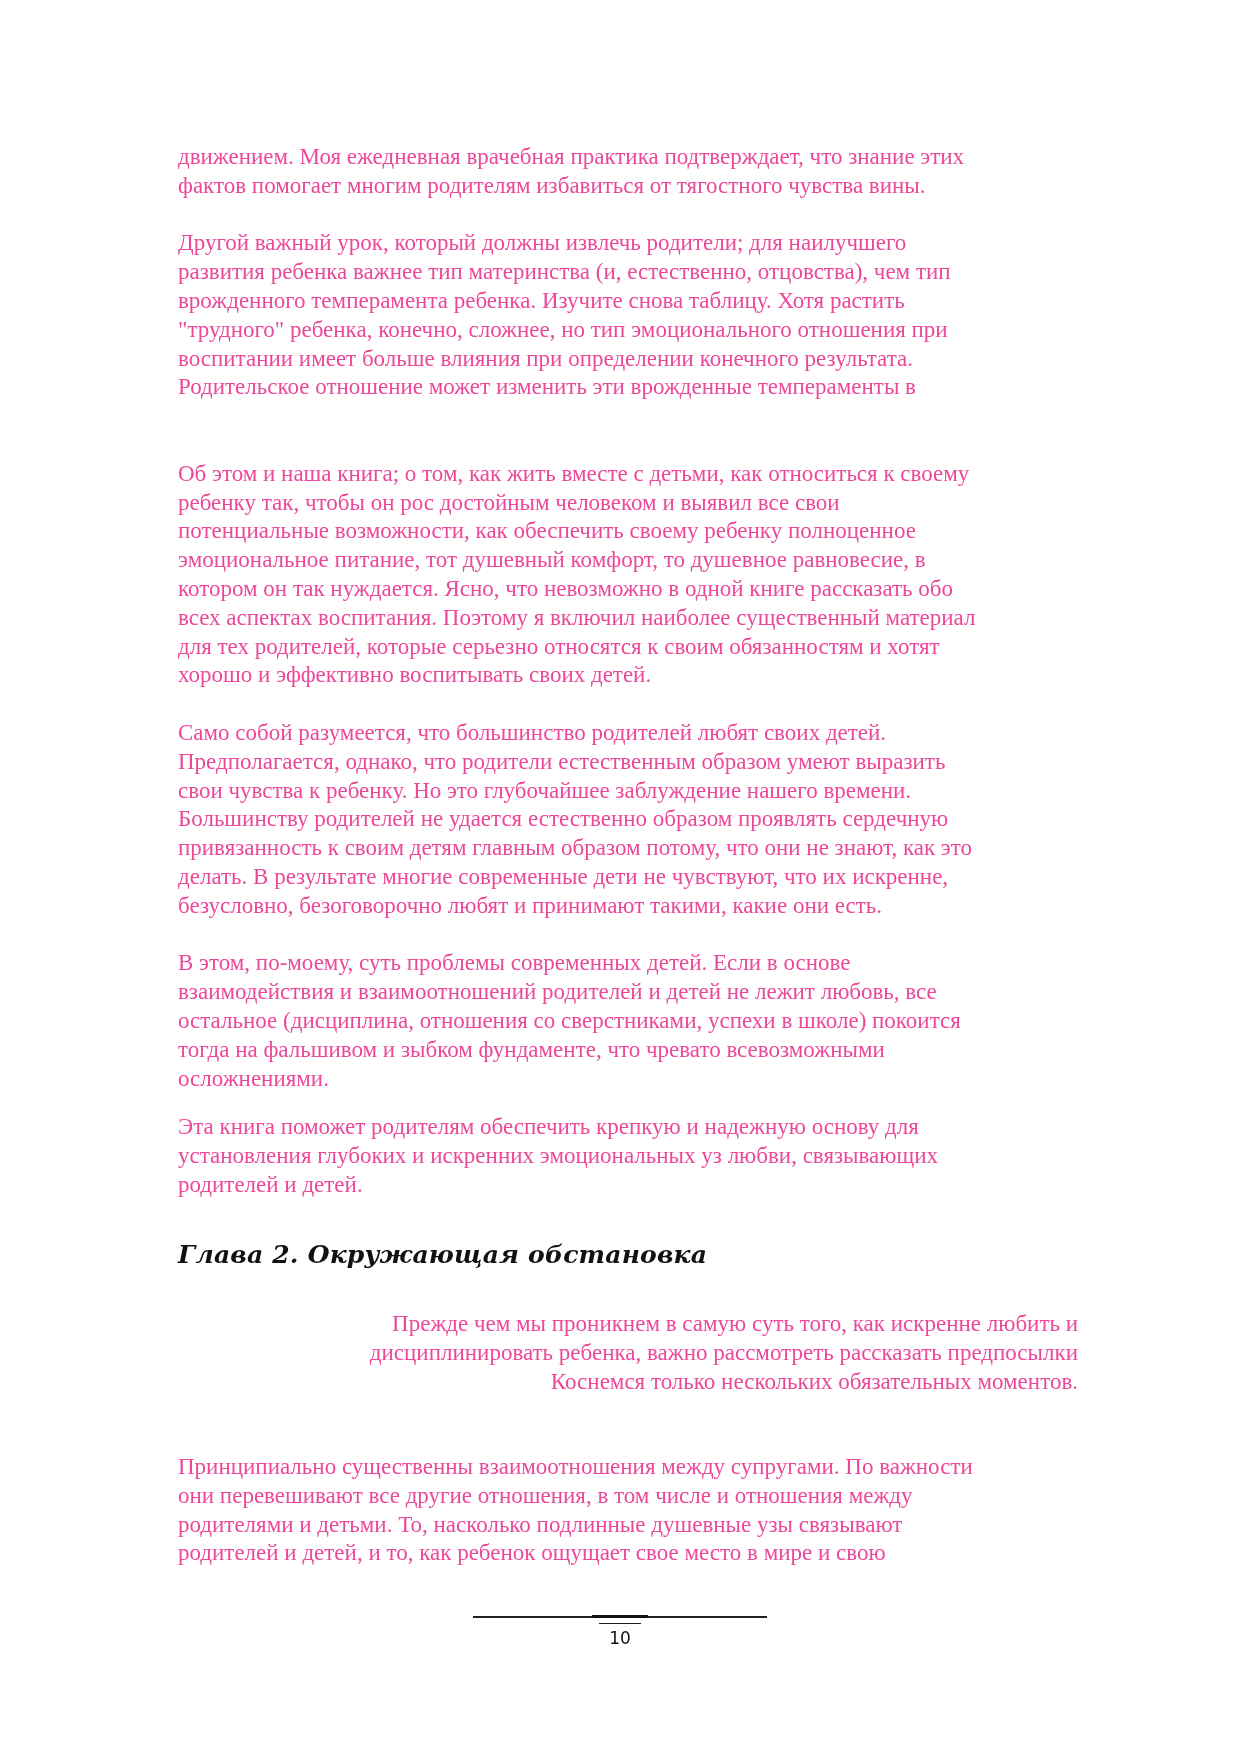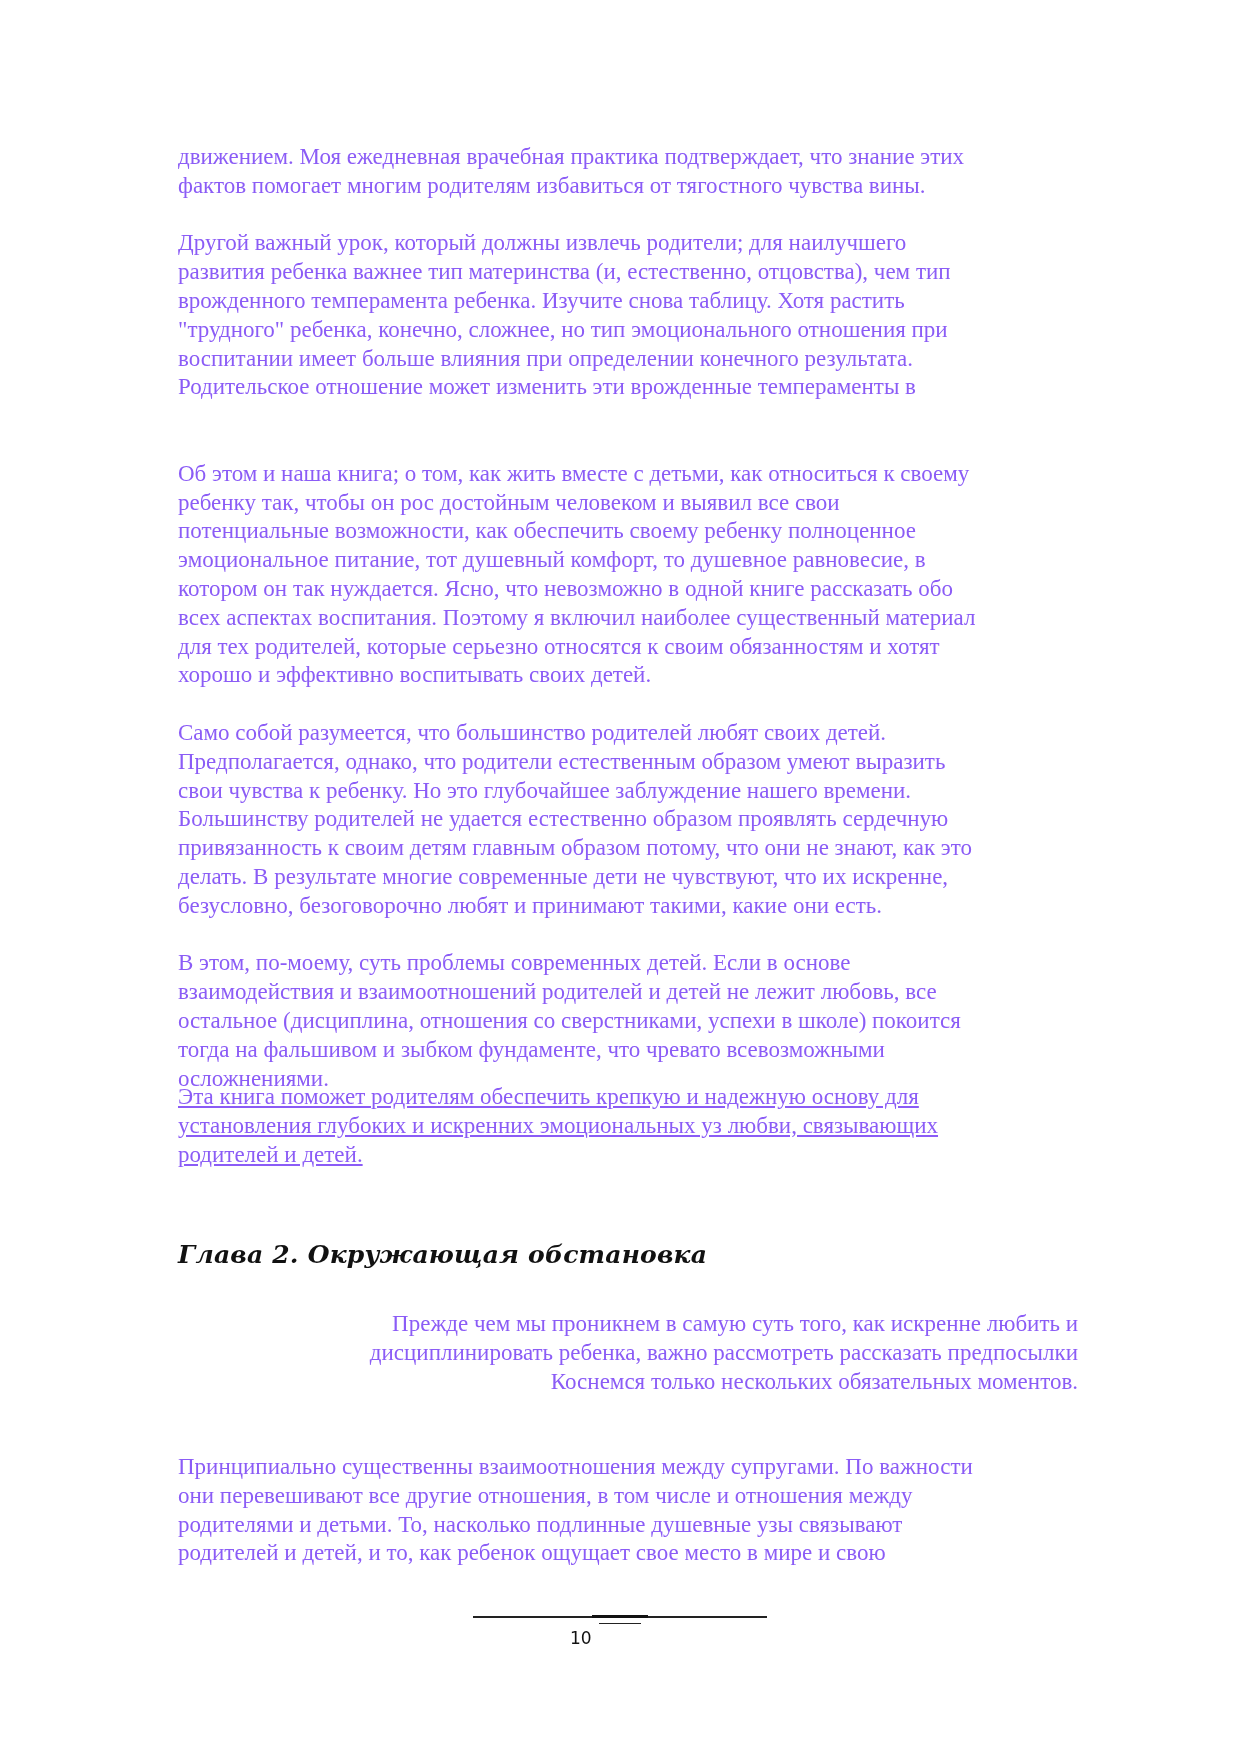--- a/index.html
+++ b/index.html
@@ -1,24 +1,24 @@
 <!DOCTYPE html>
 <html><head>
 <meta charset="utf-8">
 <style>
   html, body { margin: 0; padding: 0; background: #ffffff; }
   body { width: 1240px; height: 1754px; position: relative; overflow: hidden; }
   .page { position: absolute; left: 0; top: 0; width: 1240px; height: 1754px; background: #ffffff; }
-  .block { position: absolute; left: 178px; width: 900px; font-family: "Liberation Serif", serif; font-size: 23px; line-height: 28.8px; color: #8b5cf6; white-space: nowrap; }
+  .block { position: absolute; left: 178px; width: 900px; font-family: "Liberation Serif", serif; font-size: 23px; line-height: 28.8px; color: #ec4899; white-space: nowrap; }
   .line { display: block; height: 28.8px; }
   .heading { position: absolute; left: 178px; top: 1240px; font-family: "DejaVu Serif", serif; font-weight: bold; font-style: italic; font-size: 25px; color: #111111; letter-spacing: 0.2px; white-space: nowrap; }
   .footer-rule { position: absolute; left: 473px; top: 1616px; width: 294px; height: 1.5px; background: #222222; }
   .footer-rule-thick { position: absolute; left: 592px; top: 1615px; width: 56px; height: 3px; background: #111111; }
   .footer-rule-short { position: absolute; left: 599px; top: 1623px; width: 42px; height: 1.3px; background: #222222; }
-  .page-number { position: absolute; left: 570px; width: 100px; top: 1628px; text-align: left; font-family: "DejaVu Sans", sans-serif; font-size: 17px; color: #111111; }
+  .page-number { position: absolute; left: 570px; width: 100px; top: 1628px; text-align: center; font-family: "DejaVu Sans", sans-serif; font-size: 17px; color: #111111; }
 </style>
 </head>
 <body>
 
 <div class="page">
 
   <div class="block" style="top:143px;">
     <span class="line">движением. Моя ежедневная врачебная практика подтверждает, что знание этих</span>
     <span class="line">фактов помогает многим родителям избавиться от тягостного чувства вины.</span>
   </div>
@@ -54,21 +54,21 @@
   </div>
 
   <div class="block" style="top:949.4px;">
     <span class="line">В этом, по-моему, суть проблемы современных детей. Если в основе</span>
     <span class="line">взаимодействия и взаимоотношений родителей и детей не лежит любовь, все</span>
     <span class="line">остальное (дисциплина, отношения со сверстниками, успехи в школе) покоится</span>
     <span class="line">тогда на фальшивом и зыбком фундаменте, что чревато всевозможными</span>
     <span class="line">осложнениями.</span>
   </div>
 
-  <div class="block" style="top:1083px;text-decoration:underline;">
+  <div class="block" style="top:1113px;">
     <span class="line">Эта книга поможет родителям обеспечить крепкую и надежную основу для</span>
     <span class="line">установления глубоких и искренних эмоциональных уз любви, связывающих</span>
     <span class="line">родителей и детей.</span>
   </div>
 
   <div class="heading">Глава 2. Окружающая обстановка</div>
 
   <div class="block" style="top:1310px;text-align:right;">
     <span class="line">Прежде чем мы проникнем в самую суть того, как искренне любить и</span>
     <span class="line">дисциплинировать ребенка, важно рассмотреть рассказать предпосылки</span>

